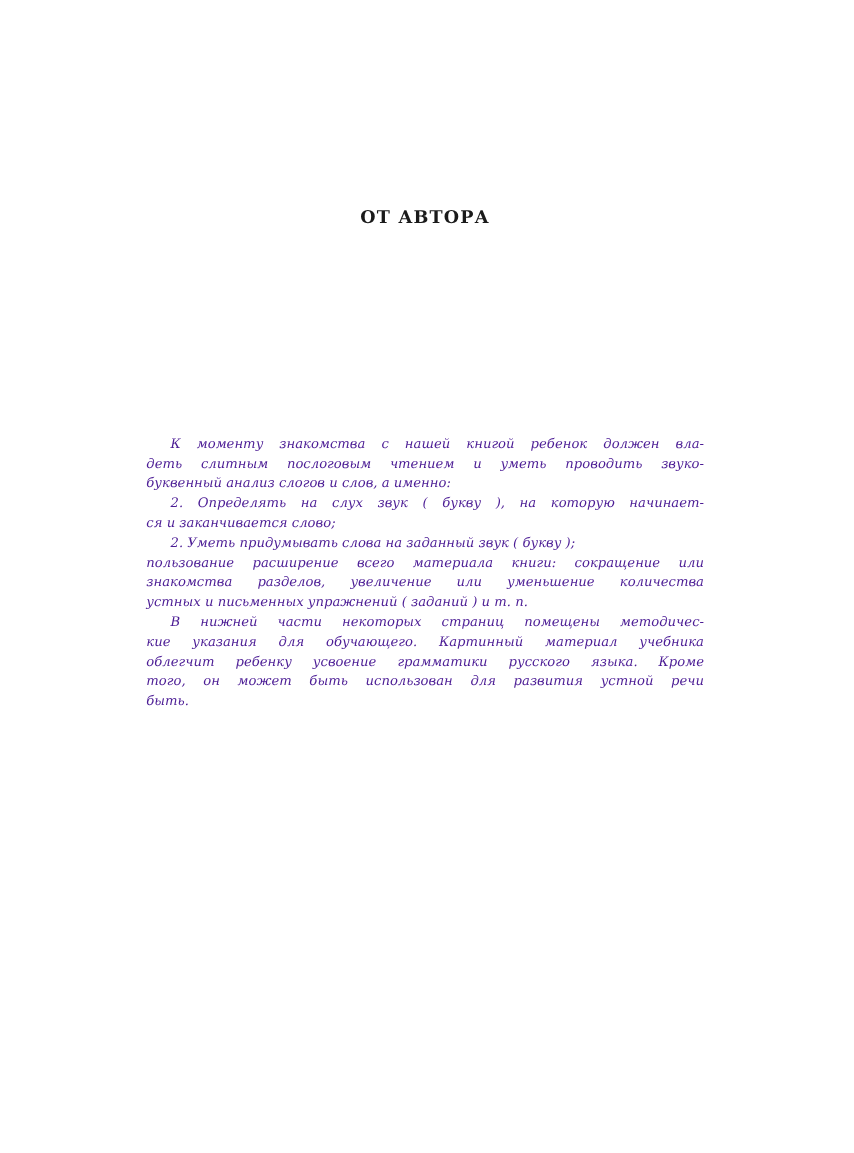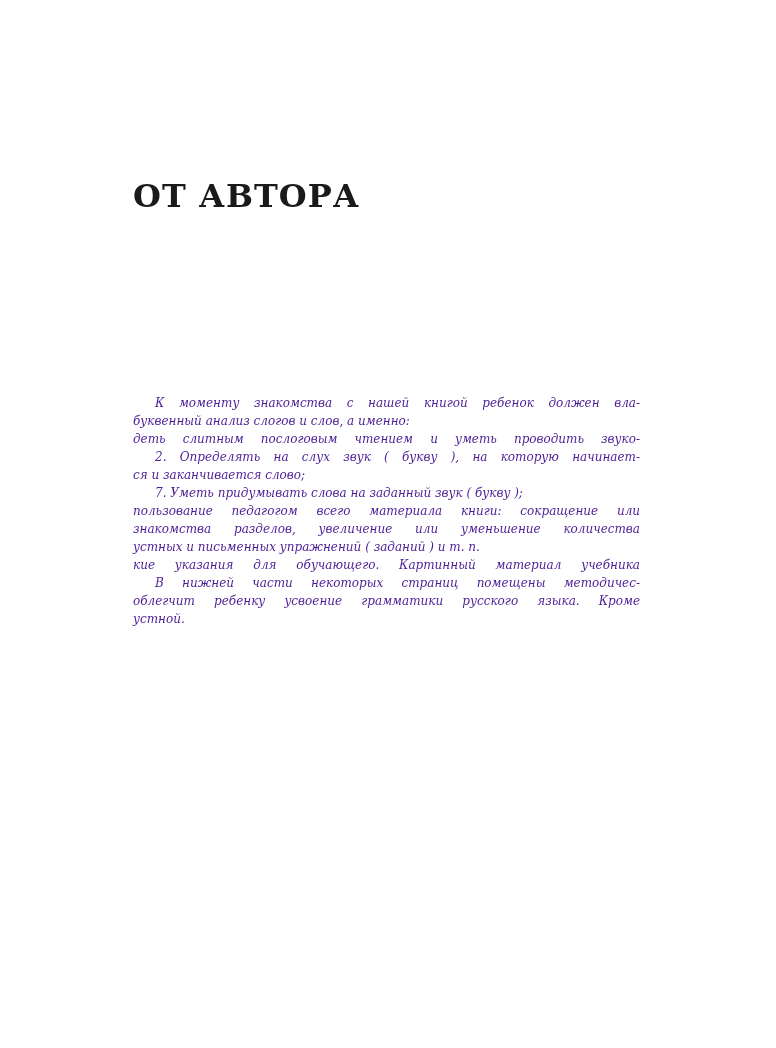--- a/index.html
+++ b/index.html
@@ -12,26 +12,26 @@
     width: 776px;
     height: 1048px;
     background: #ffffff;
     overflow: hidden;
     font-family: "DejaVu Serif", "Liberation Serif", serif;
     color: #1c1c1c;
   }
   .page-title {
     position: absolute;
     left: 133px;
-    top: 160px;
+    top: 172px;
     width: 507px;
-    text-align: left;
+    text-align: center;
     font-weight: bold;
     font-style: normal;
-    font-size: 32px;
+    font-size: 16px;
     line-height: 30px;
     letter-spacing: 1px;
     color: #1a1a1a;
   }
   .text-column {
     position: absolute;
     left: 133px;
     top: 394px;
     width: 507px;
     font-style: italic;
@@ -58,37 +58,38 @@
   }
 </style>
 </head>
 <body>
 
 <div class="page">
   <h1 class="page-title">ОТ АВТОРА</h1>
   <div class="text-column" id="text-column">
       <div class="paragraph">
         <div class="line indent">К моменту знакомства с нашей книгой ребенок должен вла-</div>
+        <div class="line">деть слитным послоговым чтением и уметь проводить звуко-</div>
         <div class="line last">буквенный анализ слогов и слов, а именно:</div>
-        <div class="line">деть слитным послоговым чтением и уметь проводить звуко-</div>
       </div>
       <div class="paragraph">
         <div class="line indent">2. Определять на слух звук ( букву ), на которую начинает-</div>
         <div class="line last">ся и заканчивается слово;</div>
       </div>
       <div class="paragraph">
-        <div class="line indent last">7. Уметь придумывать слова на заданный звук ( букву );</div>
+        <div class="line indent last">2. Уметь придумывать слова на заданный звук ( букву );</div>
       </div>
       <div class="paragraph">
       </div>
       <div class="paragraph">
-        <div class="line">пользование педагогом всего материала книги: сокращение или</div>
+        <div class="line">пользование расширение всего материала книги: сокращение или</div>
         <div class="line">знакомства разделов, увеличение или уменьшение количества</div>
         <div class="line last">устных и письменных упражнений ( заданий ) и т. п.</div>
       </div>
       <div class="paragraph">
+        <div class="line indent">В нижней части некоторых страниц помещены методичес-</div>
         <div class="line">кие указания для обучающего. Картинный материал учебника</div>
-        <div class="line indent">В нижней части некоторых страниц помещены методичес-</div>
         <div class="line">облегчит ребенку усвоение грамматики русского языка. Кроме</div>
-        <div class="line last">устной.</div>
+        <div class="line">того, он может быть использован для развития устной речи</div>
+        <div class="line last">быть.</div>
       </div>
     </div>
 </div>
 
 </body></html>

